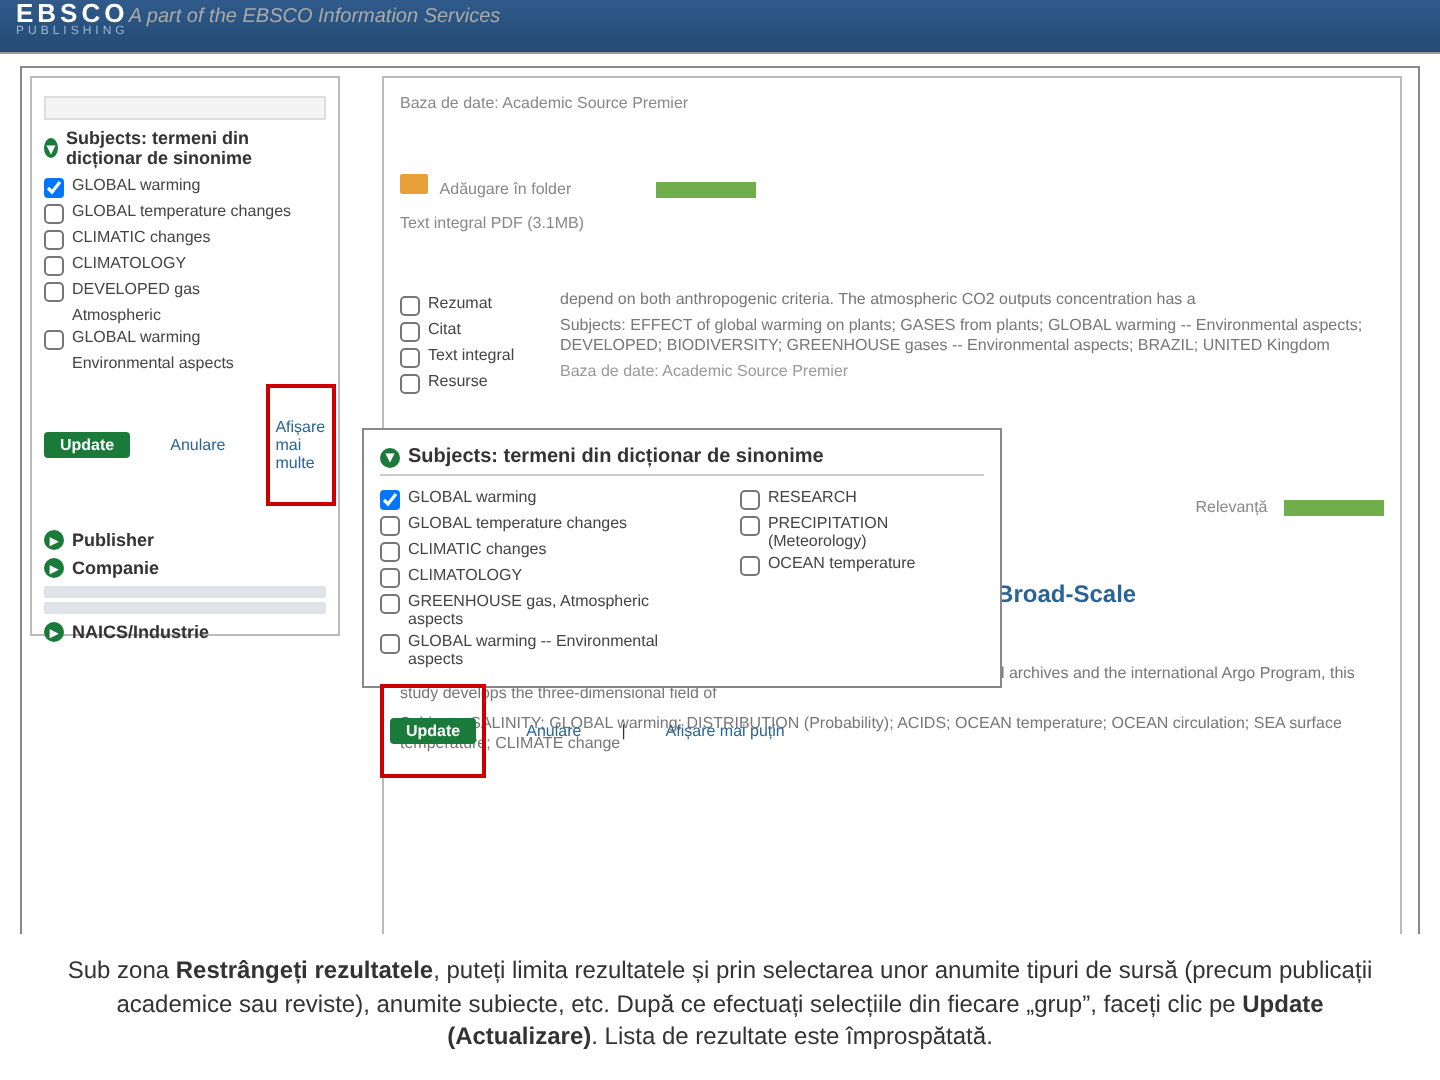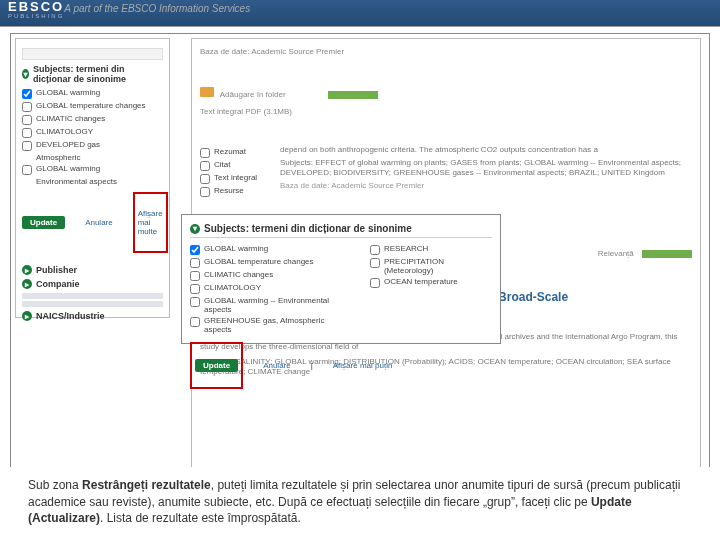--- a/index.html
+++ b/index.html
@@ -20,21 +20,21 @@
 .update-btn{background:#1a7a3a;color:#fff;border:none;padding:2px 8px;font-size:8px;font-weight:bold;border-radius:2px}
 .link{color:#2a6496;cursor:pointer}
 .redbox{border:2px solid #c00;padding:15px 3px}
 .bar{height:10px;background:#f4f4f4;border:1px solid #ddd;margin:3px 0}
 .results{left:180px;top:4px;width:510px;height:432px;padding:8px}
 .folder{width:14px;height:10px;background:#e8a13a;border-radius:1px;display:inline-block;margin-right:4px}
 .greenrect{display:inline-block;width:50px;height:8px;background:#6fae4a;vertical-align:middle}
 .popup{left:170px;top:180px;width:320px;height:130px;padding:8px;background:#fff;border:1px solid #888}
 .popup-title{font-size:10px;font-weight:bold;color:#333;border-bottom:1px solid #ccc;padding-bottom:3px;margin-bottom:4px;display:flex;align-items:center;gap:4px}
 .twocol{display:flex;gap:16px}
-.caption{position:absolute;left:0;right:0;bottom:0;padding:10px 28px 14px 28px;font-size:12px;line-height:1.35;text-align:left;background:#fff}
+.caption{position:absolute;left:0;right:0;bottom:0;padding:10px 28px 14px 28px;font-size:12px;line-height:1.35;text-align:center;background:#fff}
 .hr{border:none;border-top:1px solid #999;margin:0}
 .blurline{height:6px;background:#e0e4e8;margin:2px 0;border-radius:1px}
 </style>
 </head>
 <body>
 
 <div class="header">
   <div class="logo">
     <span class="logo-top">EBSCO</span>
     <span class="logo-sub">PUBLISHING</span>
@@ -166,25 +166,25 @@
         <div class="chk">
             <input type="checkbox" style="">
             <span>CLIMATIC changes</span>
           </div>
         <div class="chk">
             <input type="checkbox" style="">
             <span>CLIMATOLOGY</span>
           </div>
         <div class="chk">
             <input type="checkbox" style="">
+            <span>GREENHOUSE gas, Atmospheric aspects</span>
+          </div>
+        <div class="chk">
+            <input type="checkbox" style="">
             <span>GLOBAL warming -- Environmental aspects</span>
-          </div>
-        <div class="chk">
-            <input type="checkbox" style="">
-            <span>GREENHOUSE gas, Atmospheric aspects</span>
           </div>
       </div>
       <div>
         <div class="chk">
             <input type="checkbox" style="">
             <span>RESEARCH</span>
           </div>
         <div class="chk">
             <input type="checkbox" style="">
             <span>PRECIPITATION (Meteorology)</span>

